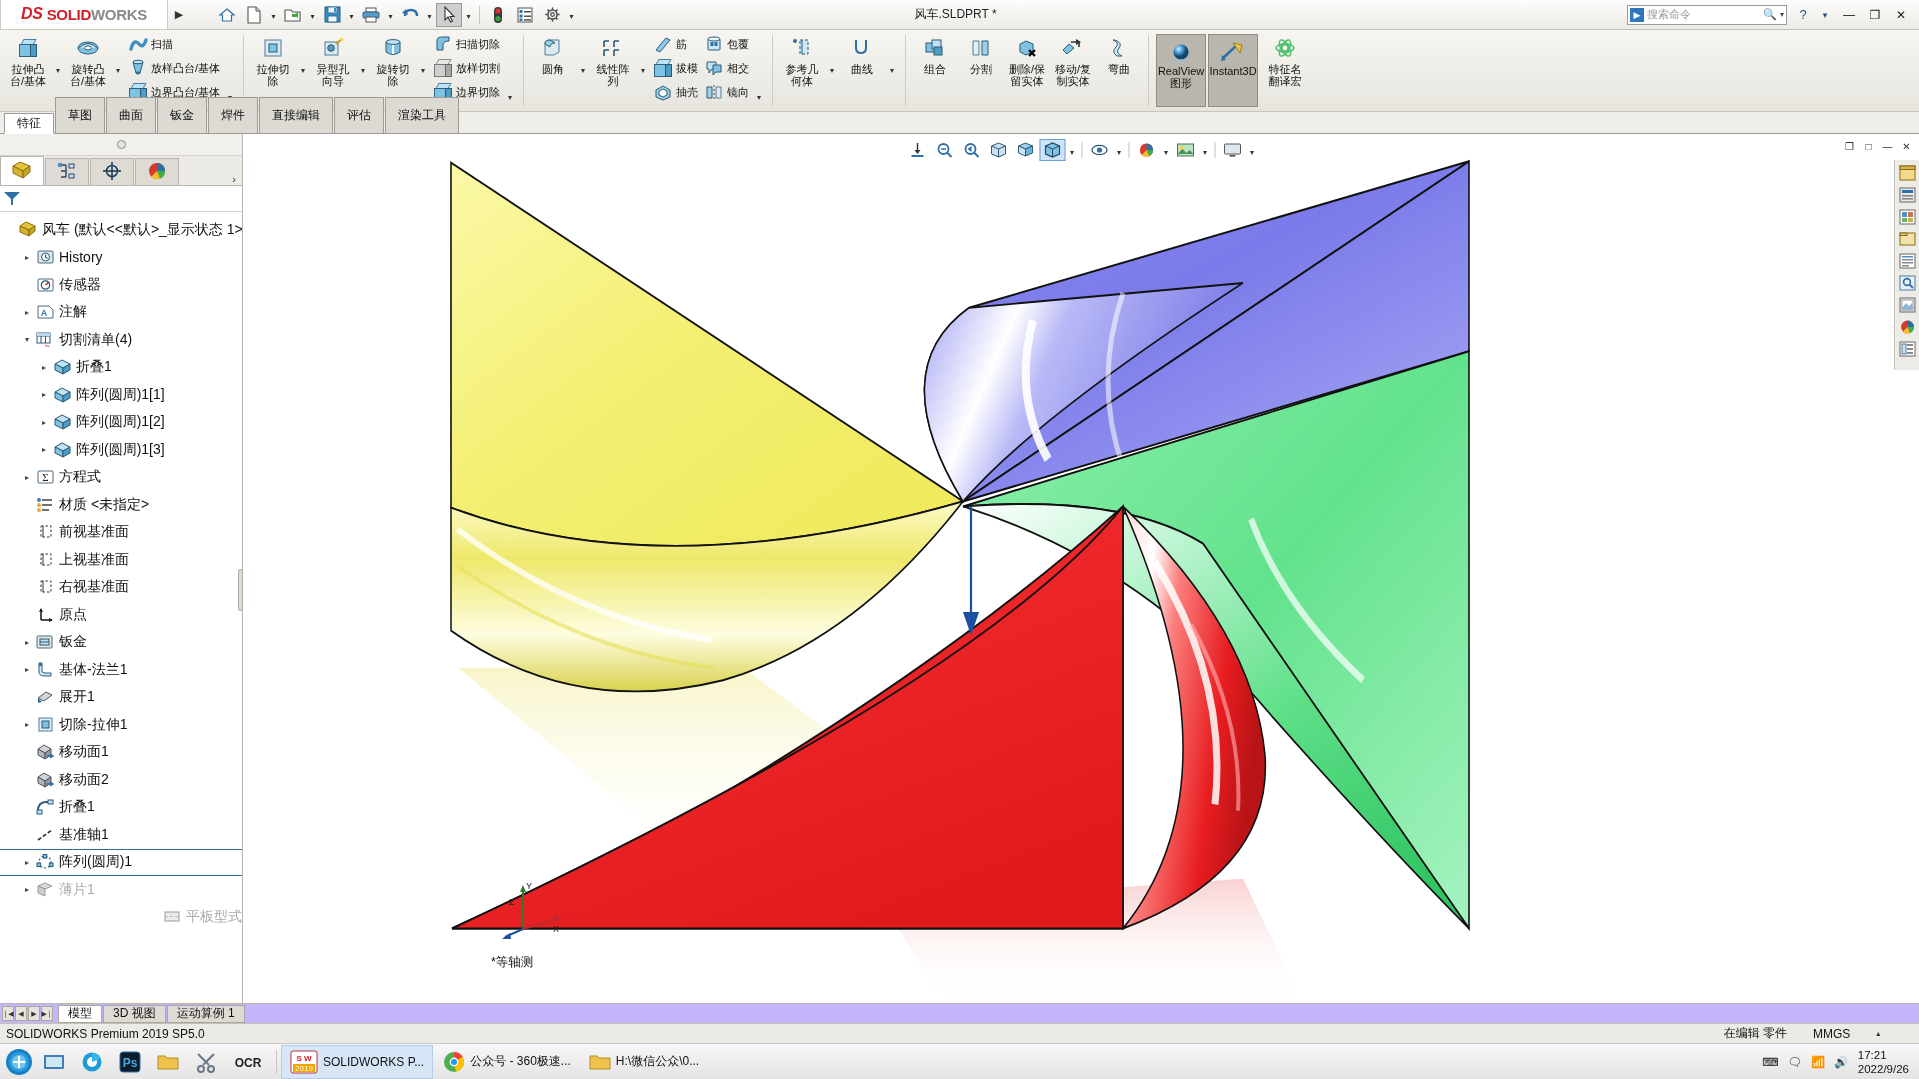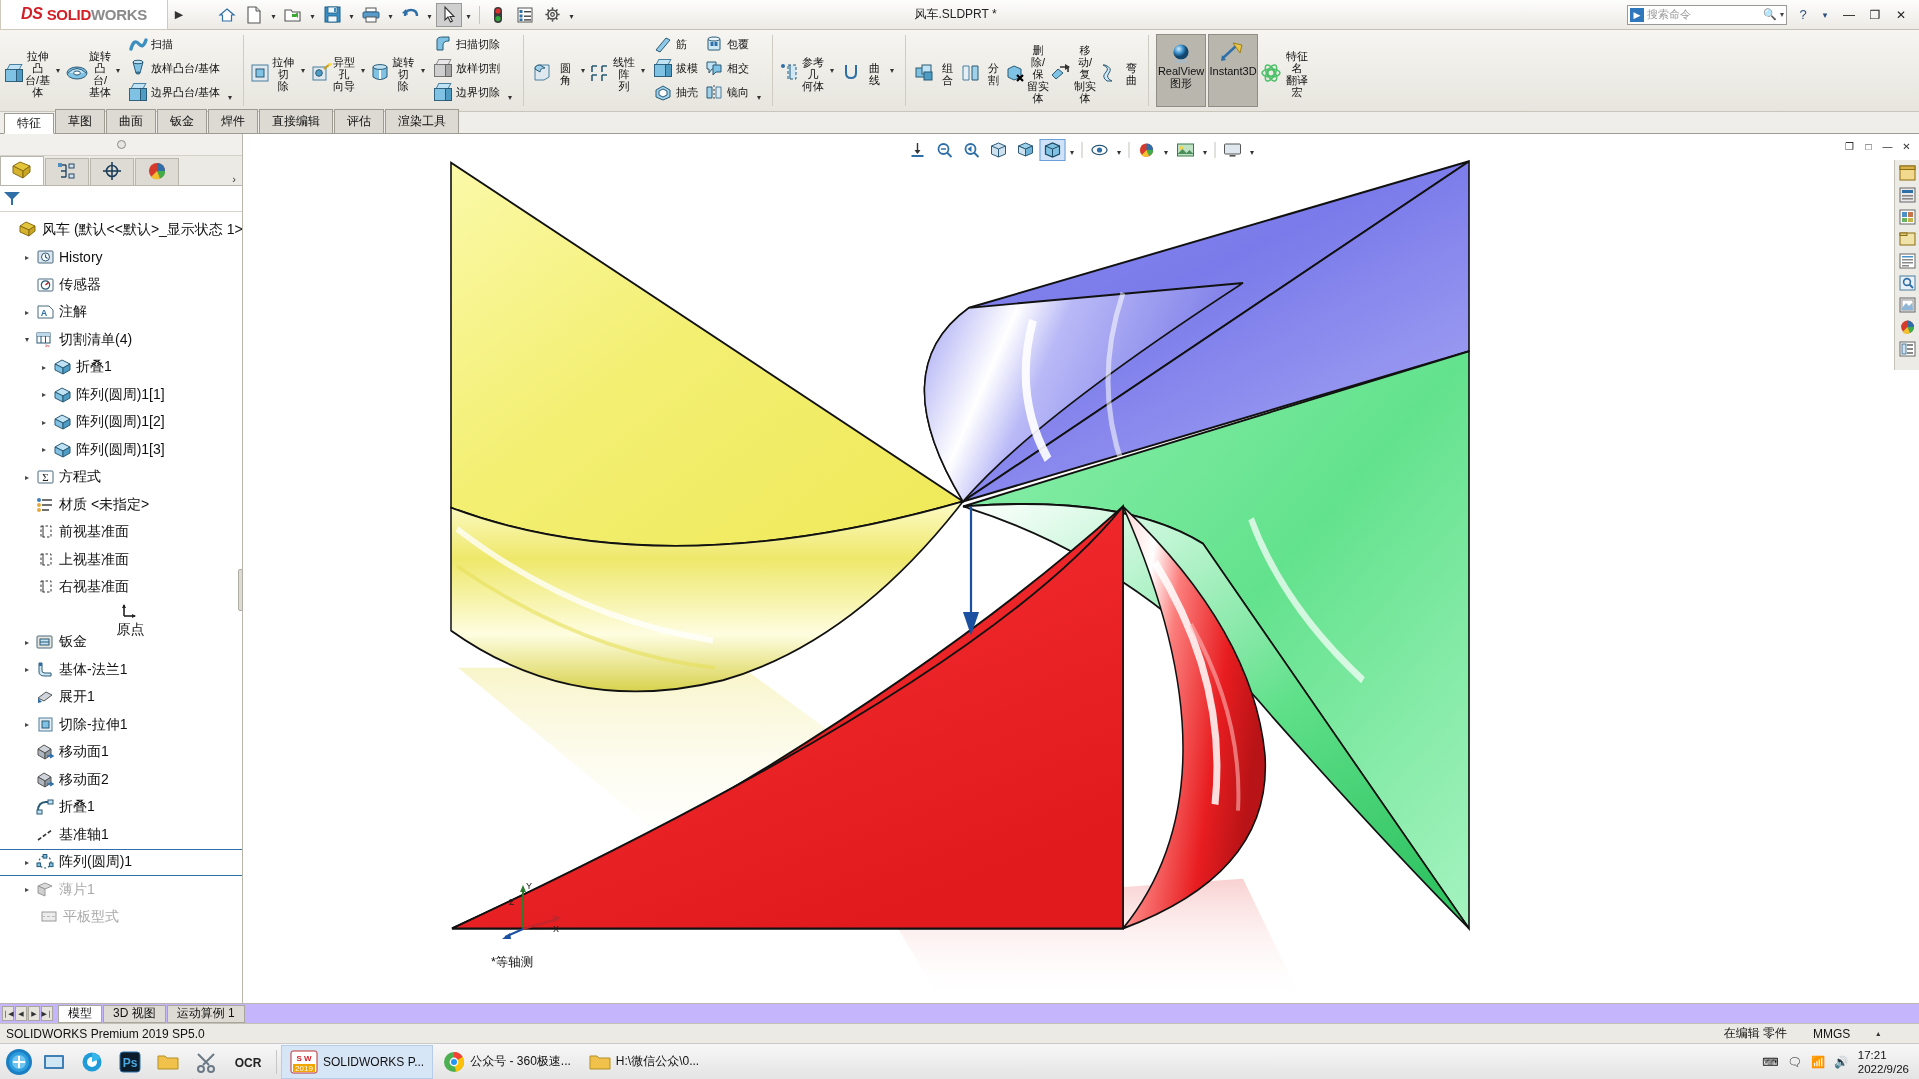--- a/index.html
+++ b/index.html
@@ -51,21 +51,21 @@
 
   
   .ribbon {
     height: 82px; background: linear-gradient(#f6f5f1,#e7e5de);
     border-bottom:1px solid #c8c5bb; display:flex; align-items:stretch; position:relative;
     padding-left: 2px;
   }
   .rgroup { display:flex; align-items:stretch; padding: 0 3px; }
   .rsep { width:1px; background:#cfccc3; margin: 5px 3px; }
   .rbig {
-    width: 46px; display:flex; flex-direction:row; align-items:center;
+    width: 46px; display:flex; flex-direction:column; align-items:center;
     padding-top: 5px; cursor:default;
   }
   .rbig .ic { width:26px; height:26px; display:flex;align-items:center;justify-content:center; }
   .rbig .lbl { font-size:11px; line-height:12px; text-align:center; color:#111; margin-top:2px; }
   .rcol { display:flex; flex-direction:column; justify-content:flex-start; padding-top:2px; }
   .rsmall { display:flex; align-items:center; gap:3px; height:24px; padding: 0 3px; }
   .rsmall .ic { width:20px; height:20px; display:flex;align-items:center;justify-content:center;}
   .rsmall .lbl { font-size:11px; color:#111; white-space:nowrap; }
   .rcaretcol { display:flex; flex-direction:column; justify-content:space-around; align-items:center; width:14px; }
   .rcaretcol span { font-size:8px; color:#333; line-height:20px;}
@@ -83,21 +83,21 @@
   .cube .fr { left:0; top:5px; width:12px; height:13px; background:#7fc2e3; border:1px solid #33647f;}
   .cube .sd { left:11px; top:5px; width:7px; height:13px; background:#4e9cc4; border:1px solid #2a5a75;}
   .cubeg .top{background:#e8e8e8;border-color:#8a8a8a;} .cubeg .fr{background:#cfcfcf;border-color:#777;} .cubeg .sd{background:#a8a8a8;border-color:#666;}
 
   
   .tabstrip {
     height: 22px; background:#efeeea; display:flex; align-items:flex-end;
     border-bottom:1px solid #9e9b93; padding-left:4px; position:relative;
   }
   .tab {
-    height:24px; padding: 0 12px; display:flex; align-items:center;
+    height:36px; padding: 0 12px; display:flex; align-items:center;
     font-size:12px; color:#111; background:#dcdad3; border:1px solid #9e9b93;
     border-bottom:none; margin-right:1px;
   }
   .tab.active { background:#fff; border-bottom:1px solid #fff; margin-bottom:-1px; height:21px;}
 
   
   .body { flex:1; display:flex; position:relative; background:#fff; }
 
   
   .leftpanel { width:243px; background:#fff; border-right:1px solid #b9b6ad; display:flex; flex-direction:column; position:relative;}
@@ -880,21 +880,21 @@
           <div class="trow" style="padding-left: 19px;">
             <span class="texp"></span>
             <span class="ticon">
               <svg width="17" height="16" viewBox="0 0 17 16">
                 <path d="M4 2 H14 V13 H4 Z" fill="#fff" stroke="#333" stroke-dasharray="2.5 2"></path>
                 <line x1="6" y1="2" x2="6" y2="13" stroke="#333"></line>
               </svg>
             </span>
             <span class="tlabel">右视基准面</span>
           </div>
-          <div class="trow" style="padding-left: 19px; flex-direction: column;">
+          <div class="trow" style="padding-left: 19px;">
             <span class="texp"></span>
             <span class="ticon">
               <svg width="17" height="16" viewBox="0 0 17 16">
                 <line x1="4" y1="2" x2="4" y2="13" stroke="#222" stroke-width="1.6"></line>
                 <line x1="4" y1="13" x2="15" y2="13" stroke="#222" stroke-width="1.6"></line>
                 <polygon points="4,1 2,5 6,5" fill="#222"></polygon>
                 <polygon points="16,13 12,11 12,15" fill="#222"></polygon>
               </svg>
             </span>
             <span class="tlabel">原点</span>
@@ -999,21 +999,21 @@
           <div class="trow dim" style="padding-left: 19px;">
             <span class="texp">▸</span>
             <span class="ticon">
               <svg width="18" height="16" viewBox="0 0 18 16">
                 <path d="M2 4 L9 1 L16 4 L9 7 Z" fill="#dcdcdc" stroke="#999"></path>
                 <path d="M2 4 V11 L9 14 V7 Z" fill="#cfcfcf" stroke="#999"></path>
               </svg>
             </span>
             <span class="tlabel">薄片1</span>
           </div>
-          <div class="trow dim" style="padding-left: 23px;">
+          <div class="trow dim" style="padding-left: 35px; justify-content: flex-end;">
             <span class="texp"></span>
             <span class="ticon">
               <svg width="18" height="16" viewBox="0 0 18 16">
                 <rect x="2" y="3" width="14" height="9" fill="#ececec" stroke="#999"></rect>
                 <line x1="2" y1="7.5" x2="16" y2="7.5" stroke="#bbb" stroke-dasharray="3 2"></line>
               </svg>
             </span>
             <span class="tlabel">平板型式</span>
           </div>
         </div>

